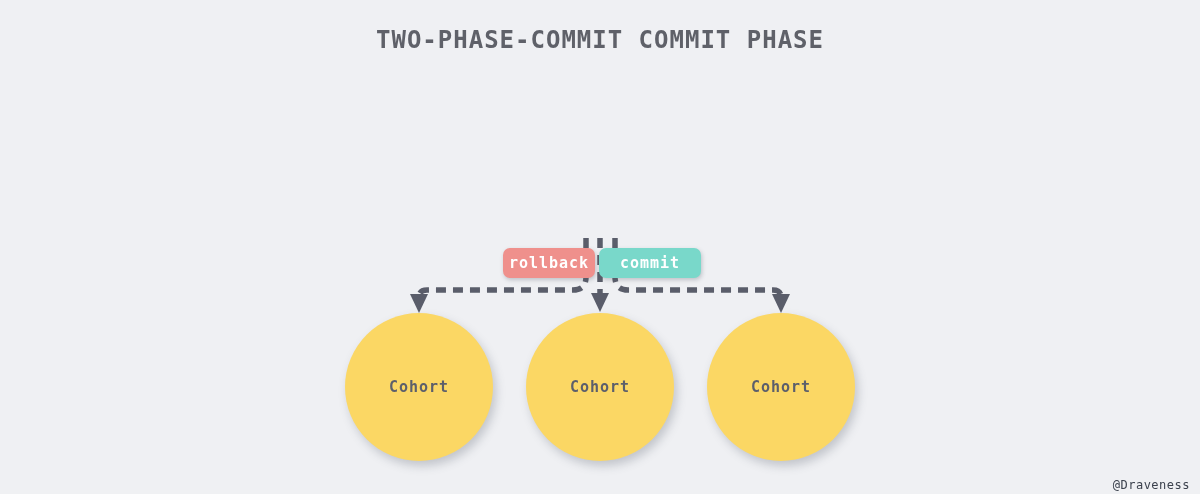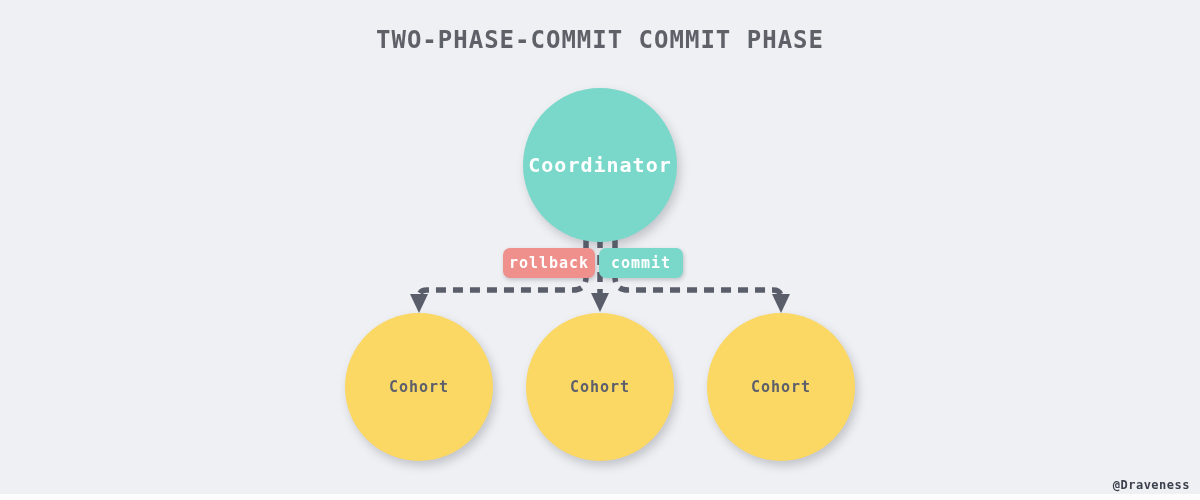--- a/index.html
+++ b/index.html
@@ -80,34 +80,34 @@
     font-weight:bold;
     letter-spacing:1px;
     box-shadow:1px 2px 4px rgba(80,85,100,0.30);
   }
   .badge-rollback{
     left:503px;width:92px;
     background:var(--pink);
     z-index:3;
   }
   .badge-commit{
-    left:599px;width:84px;
+    left:599px;width:102px;
     background:var(--teal);
     z-index:4;
   }
 
   .bottom-strip{
     position:absolute;left:0;bottom:0;width:1200px;height:6px;
     background:var(--strip);
     z-index:5;
   }
   .watermark{
     position:absolute;right:10px;bottom:8px;
     font-size:12px;
-    font-weight:bold;
+    font-weight:normal;
     color:var(--watermark);
     z-index:6;
     letter-spacing:0.5px;
   }
 </style>
 </head>
 <body>
 
 <div class="canvas">
 
@@ -121,23 +121,20 @@
     <g>
       <path d="M 600 238 L 600 296"></path>
       <polygon points="591,293 609,293 600,312"></polygon>
     </g>
     <g>
       <path d="M 615 238 L 615 277 Q 615 290 628 290 L 773 290 Q 781 290 781 297"></path>
       <polygon points="772,294 790,294 781,313"></polygon>
     </g>
   </svg>
 
-  <div class="circle coordinator">
-    <span>Coordinator</span>
-  </div>
 
   <div class="badge badge-rollback">
     <span>rollback</span>
   </div>
   <div class="badge badge-commit">
     <span>commit</span>
   </div>
 
   <div class="circle cohort cohort-1">
     <span>Cohort</span>

